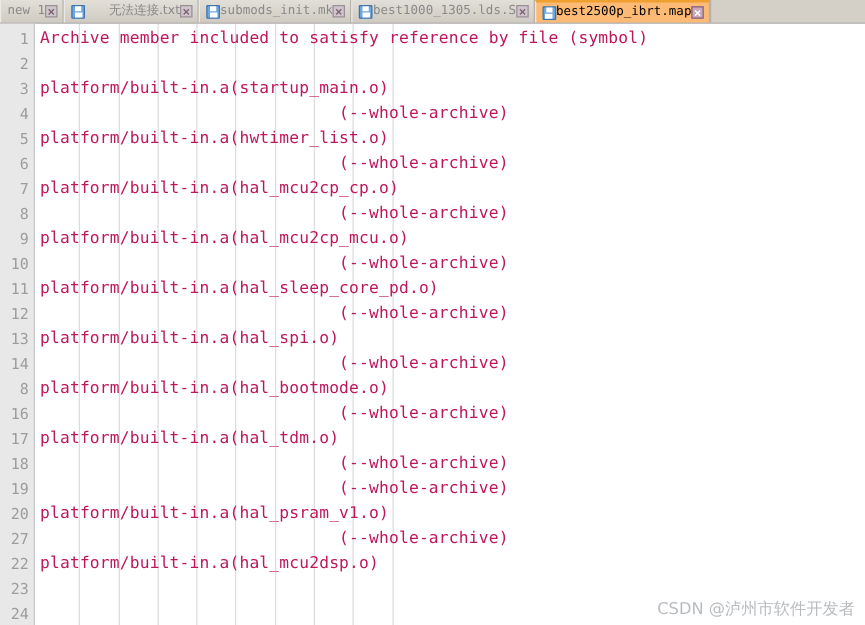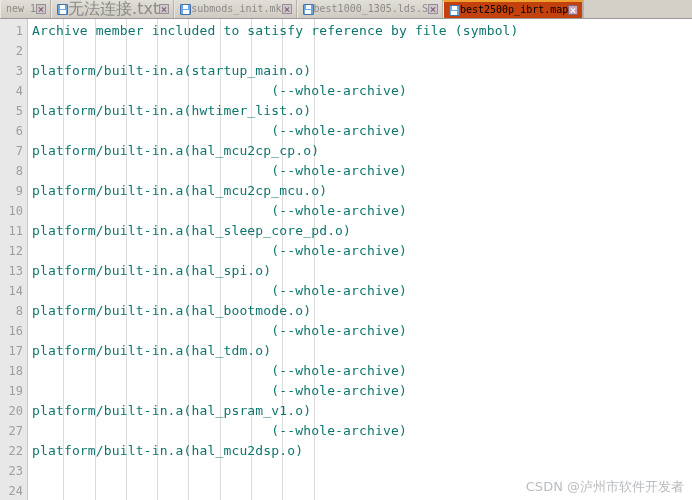--- a/index.html
+++ b/index.html
@@ -35,30 +35,30 @@
     background: #d8d4cc;
     border-right: 1px solid #b6b2aa;
     border-left: 1px solid #ebe9e4;
     box-sizing: border-box;
     white-space: nowrap;
     position: relative;
     cursor: default;
   }
   .tab.inactive { background: linear-gradient(#e2dfd8, #cfcbc2); }
   .tab.active {
-    background: #c2410c;
+    background: #fdba74;
     color: #000000;
     border-top: 2px solid #f0a030;
     margin-top: 0;
     z-index: 3;
   }
   .tab.active .tab-label { color: #000; }
 
   .tab-label { line-height: 1; letter-spacing: 0px; }
-  .tab-label.cjk { font-family: "DejaVu Sans", sans-serif; font-size: 16px; }
+  .tab-label.cjk { font-family: "DejaVu Sans", sans-serif; font-size: 10px; margin-left: 19px; }
 
   
   .floppy {
     width: 11px; height: 11px;
     position: relative;
     flex: 0 0 auto;
     background: #6ba7e0;
     border: 1px solid #3f73ab;
     box-sizing: border-box;
     border-radius: 1px;
@@ -147,21 +147,21 @@
     top: 0; bottom: 0;
     width: 1px;
     background: #dcdcdc;
   }
   .codelines { position: relative; z-index: 1; }
   .cline {
     height: 20px;
     line-height: 20px;
     font-family: "DejaVu Sans Mono", "Liberation Mono", monospace;
     font-size: 13px;
-    color: #0f766e;
+    color: #be185d;
     white-space: pre;
     padding-left: 4px;
     box-sizing: border-box;
     letter-spacing: 0.15px;
   }
 
   
   .watermark {
     position: absolute;
     right: 8px;

